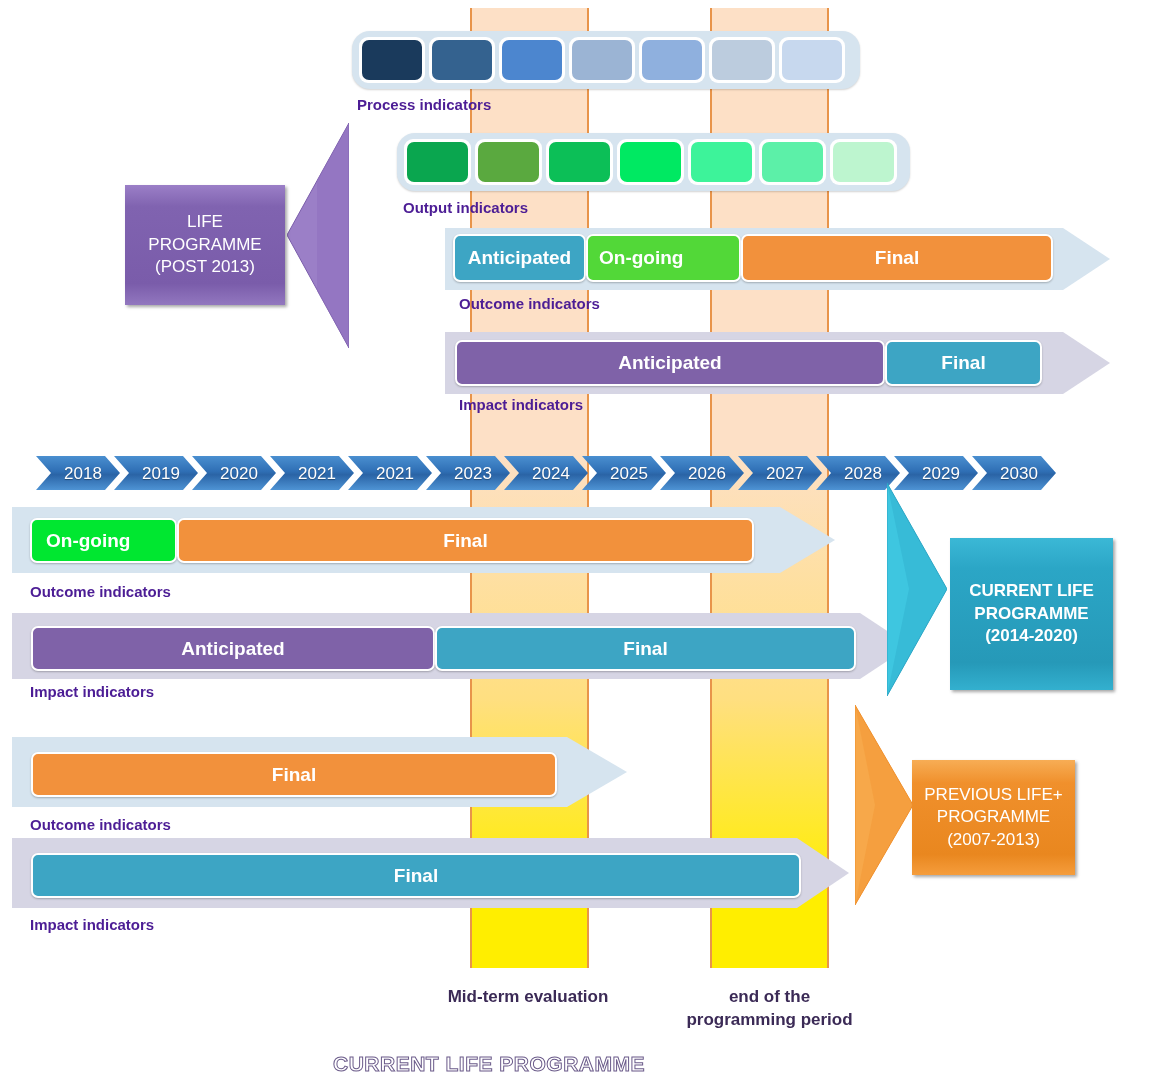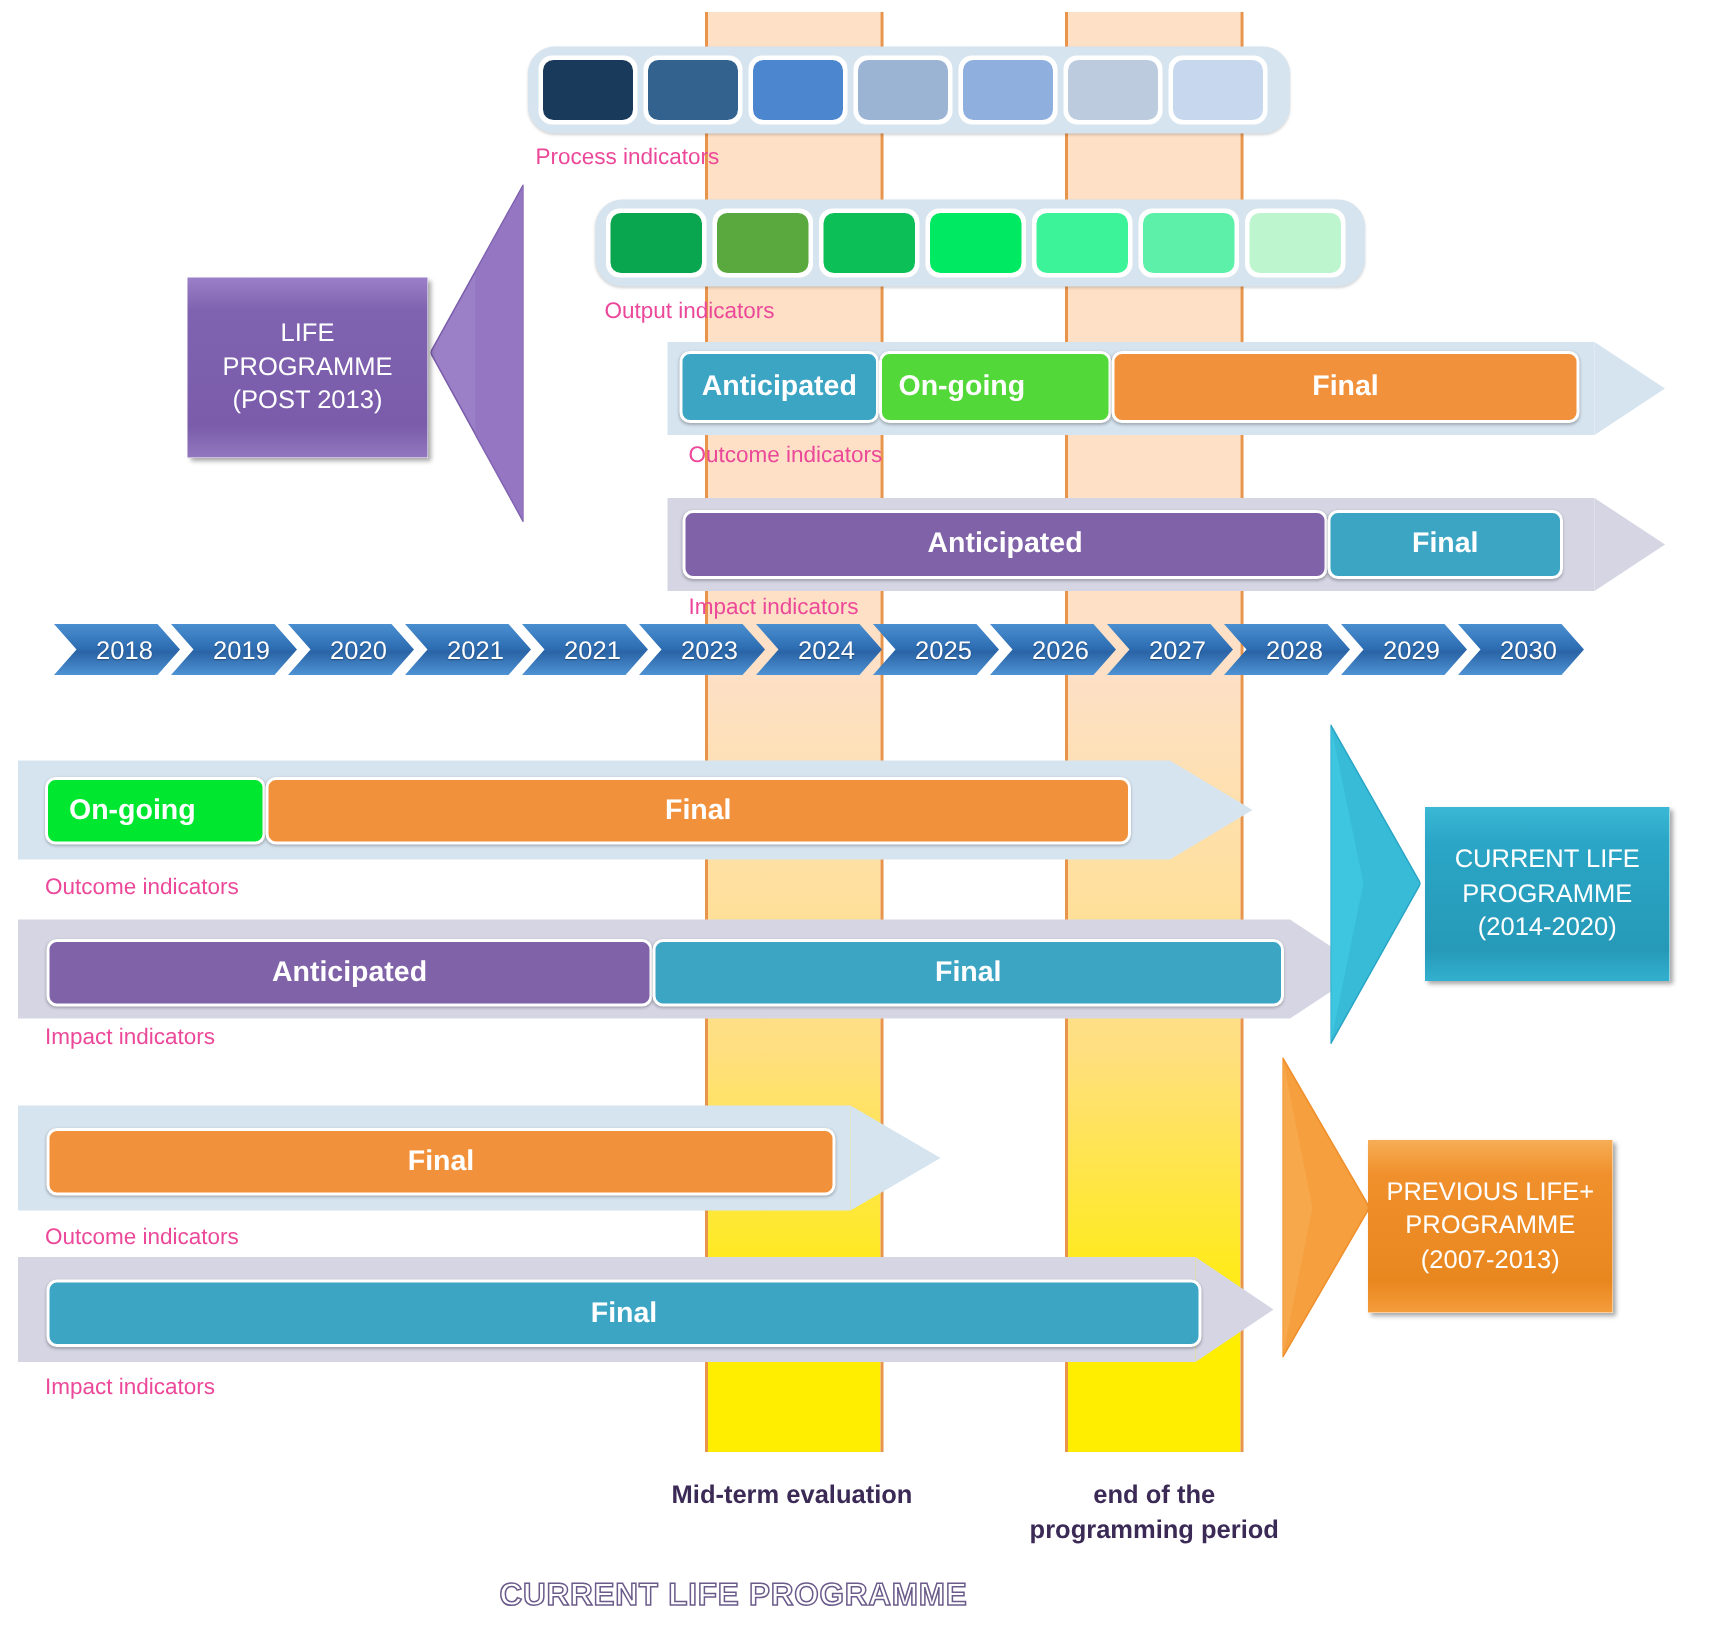--- a/index.html
+++ b/index.html
@@ -27,21 +27,21 @@
                   width:0;height:0;border-style:solid;}
 
   
   .segs{position:absolute;display:flex;z-index:6;}
   .seg{height:100%;border-radius:7px;display:flex;align-items:center;
        justify-content:center;color:#fff;font-weight:bold;font-size:19px;
        box-sizing:border-box;box-shadow:0 1px 2px rgba(0,0,0,.25);
        border:2px solid #ffffff;white-space:nowrap;overflow:hidden;}
 
   
-  .cap{position:absolute;font-size:15px;font-weight:normal;color:#ec4899;z-index:7;white-space:nowrap;}
+  .cap{position:absolute;font-size:15px;font-weight:bold;color:#4c1d95;z-index:7;white-space:nowrap;}
 
   
   #timeline{position:absolute;display:flex;z-index:8;}
   .yr{position:relative;height:34px;display:flex;align-items:center;justify-content:center;
       color:#ffffff;font-size:17px;
       background:linear-gradient(to bottom,#4a8fd0 0%,#2f6fb5 45%,#2a64a6 55%,#4e93d4 100%);
       clip-path:polygon(0 0, calc(100% - 15px) 0, 100% 50%, calc(100% - 15px) 100%, 0 100%, 15px 50%);
       margin-right:-6px;box-shadow:0 1px 1px rgba(0,0,0,.3);}
   .yr span{position:relative;top:1px;left:5px;text-shadow:0 1px 1px rgba(0,0,0,.35);}
 
@@ -146,21 +146,21 @@
               background:linear-gradient(to bottom,#9b7fc7 0%,#8063b0 18%,#7a5caa 82%,#9277bf 100%);">
     <div>LIFE</div>
     <div>PROGRAMME</div>
     <div>(POST 2013)</div>
   </div>
   <svg class="pointer" style="left:287px;top:123px;" width="62" height="225" viewBox="0 0 62 225">
     <polygon points="62,0 62,225 0,112" fill="#9b7fc7" stroke="#7a5caa" stroke-width="1"></polygon>
     <polygon points="62,0 62,225 30,168 30,57" fill="#8e70bd" opacity=".55"></polygon>
   </svg>
 
-  <div id="timeline" style="left:36px;top:416px;">
+  <div id="timeline" style="left:36px;top:456px;">
     <div class="yr" style="width:84px">
         <span>2018</span>
       </div>
     <div class="yr" style="width:84px">
         <span>2019</span>
       </div>
     <div class="yr" style="width:84px">
         <span>2020</span>
       </div>
     <div class="yr" style="width:84px">
@@ -212,22 +212,22 @@
   <div class="segs" style="left:31px;top:626px;height:45px;">
     <div class="seg" style="width:404px;background:#7f62a8;">Anticipated</div>
     <div class="seg" style="width:421px;background:#3da5c4;">Final</div>
   </div>
   <div class="cap" style="left:30px;top:683px;">Impact indicators</div>
 
   <svg class="pointer" style="left:887px;top:483px;" width="60" height="213" viewBox="0 0 60 213">
     <polygon points="0,0 60,106 0,213" fill="#3ec6e0" stroke="#2ba6c6" stroke-width="1"></polygon>
     <polygon points="0,0 60,106 0,213 22,106" fill="#2ba6c6" opacity=".35"></polygon>
   </svg>
-  <div class="pbox" style="left:950px;top:538px;width:163px;height:116px;
-              background:linear-gradient(to bottom,#3bb8d6 0%,#2ba6c6 20%,#2699b8 82%,#33b0cf 100%);">
+  <div class="pbox" style="left:950px;top:538px;width:163px;height:152px;
+              background:linear-gradient(to bottom,#3bb8d6 0%,#2ba6c6 20%,#2699b8 82%,#33b0cf 100%);font-weight:bold;">
     <div>CURRENT LIFE</div>
     <div>PROGRAMME</div>
     <div>(2014-2020)</div>
   </div>
 
   <div class="arrowbar" style="left:12px;top:737px;width:640px;height:70px;">
     <div class="shaft" style="width:555px;background:#d6e4ef;"></div>
     <div class="head" style="left:555px;border-width:35px 0 35px 60px;border-color:transparent transparent transparent #d6e4ef;"></div>
   </div>
   <div class="segs" style="left:31px;top:752px;height:45px;">

